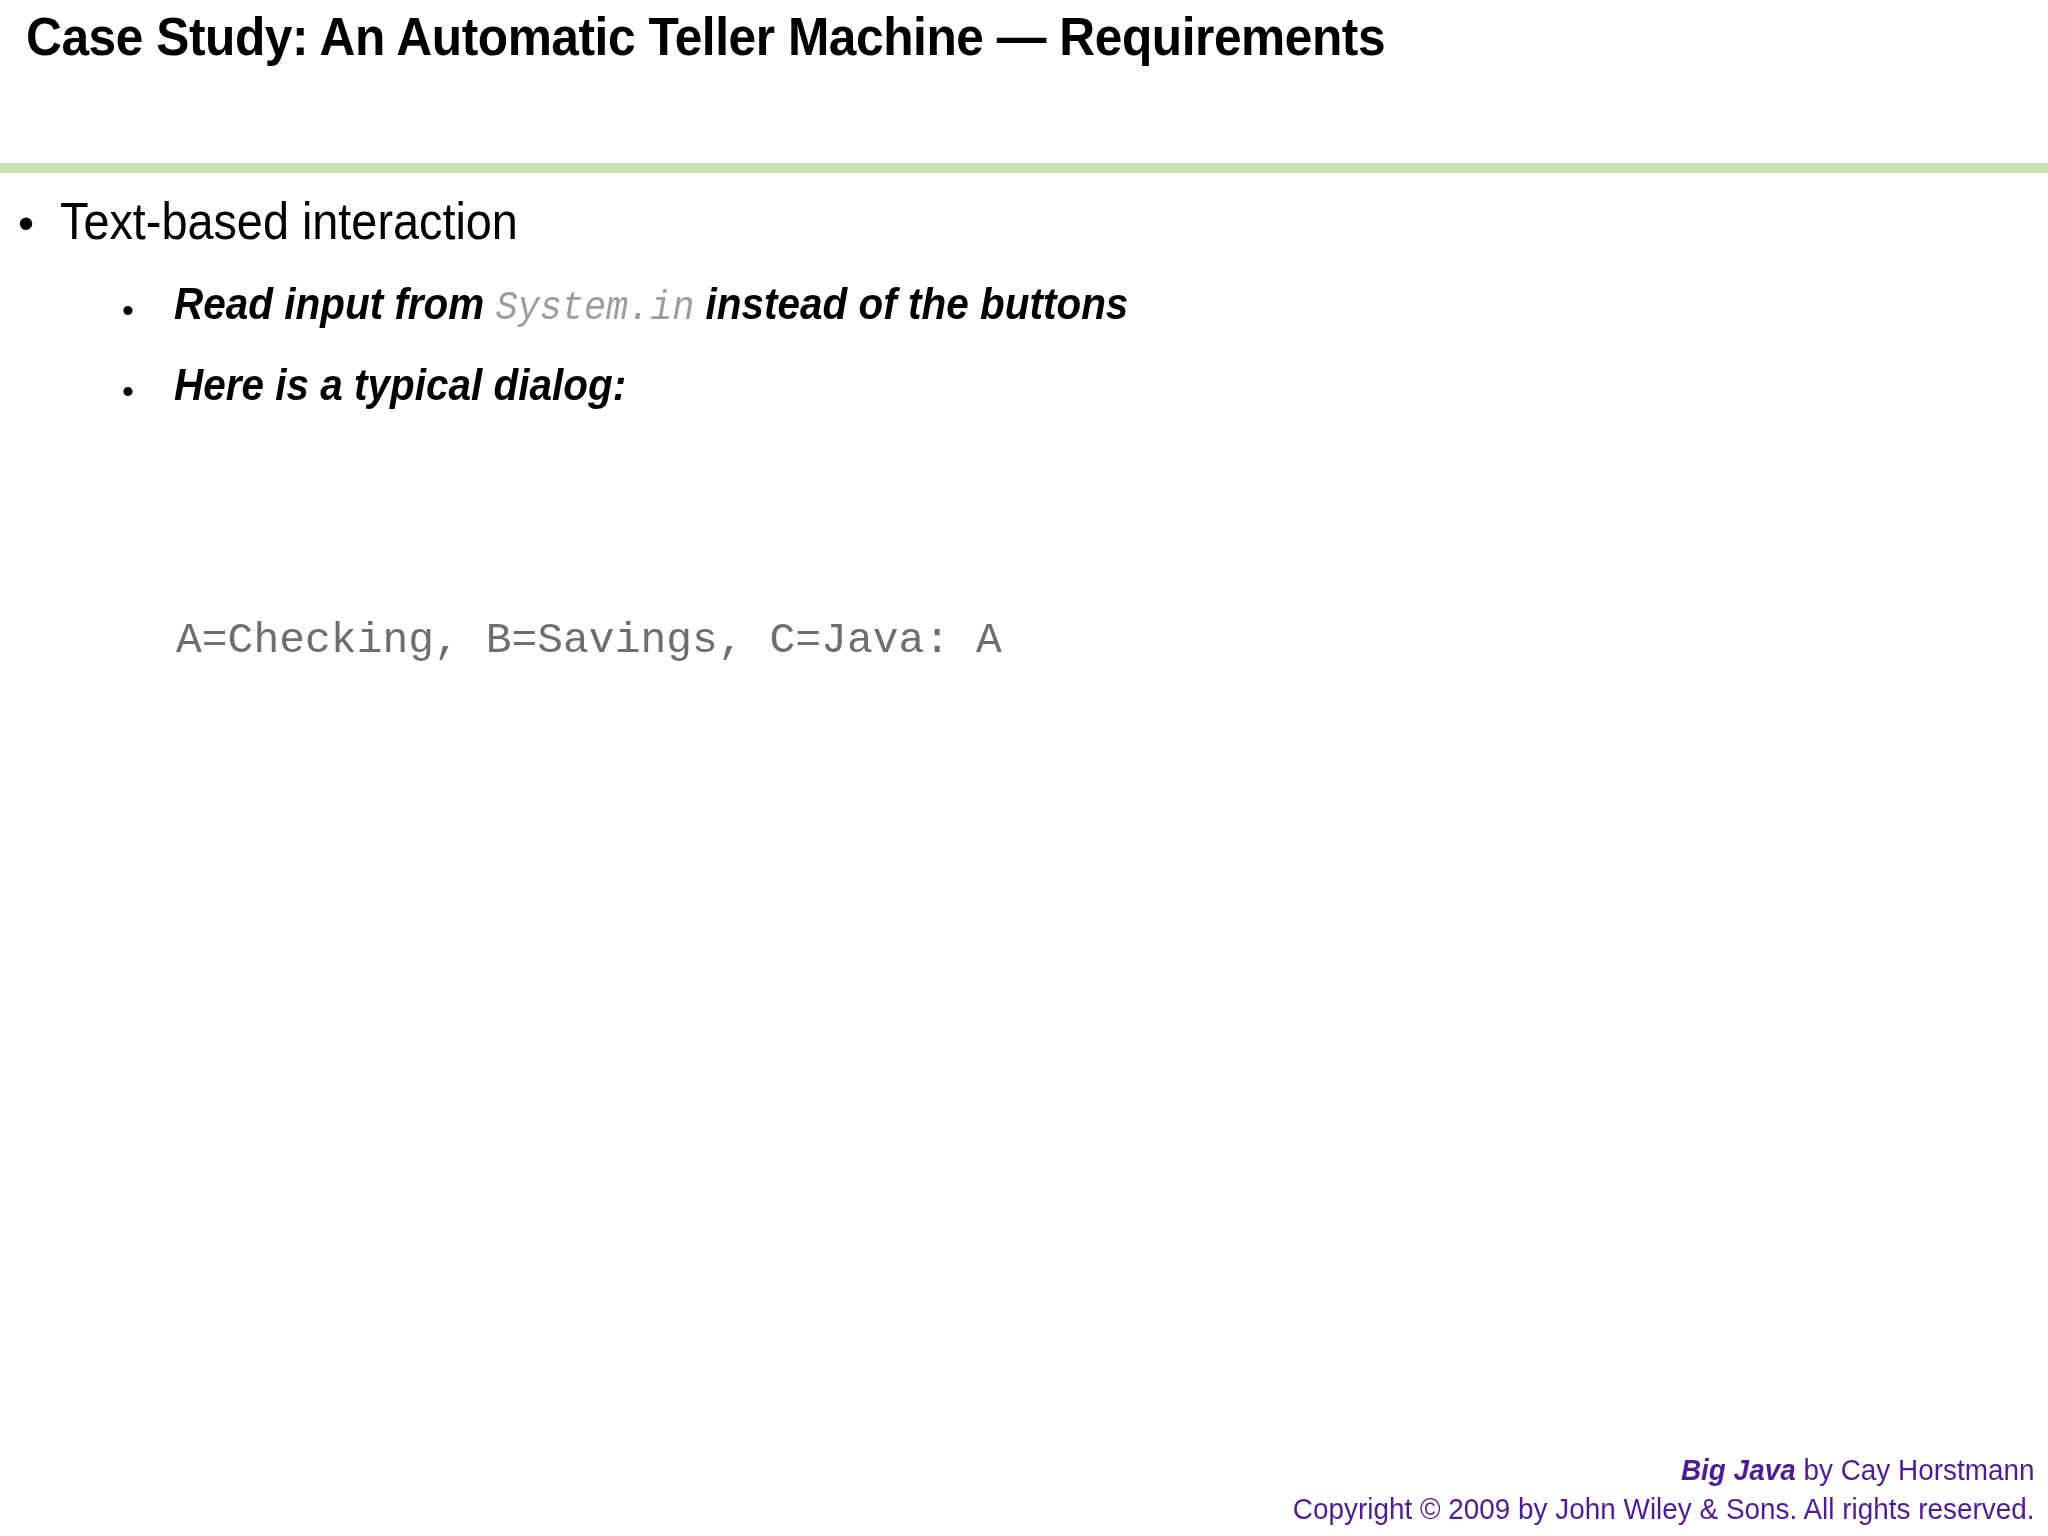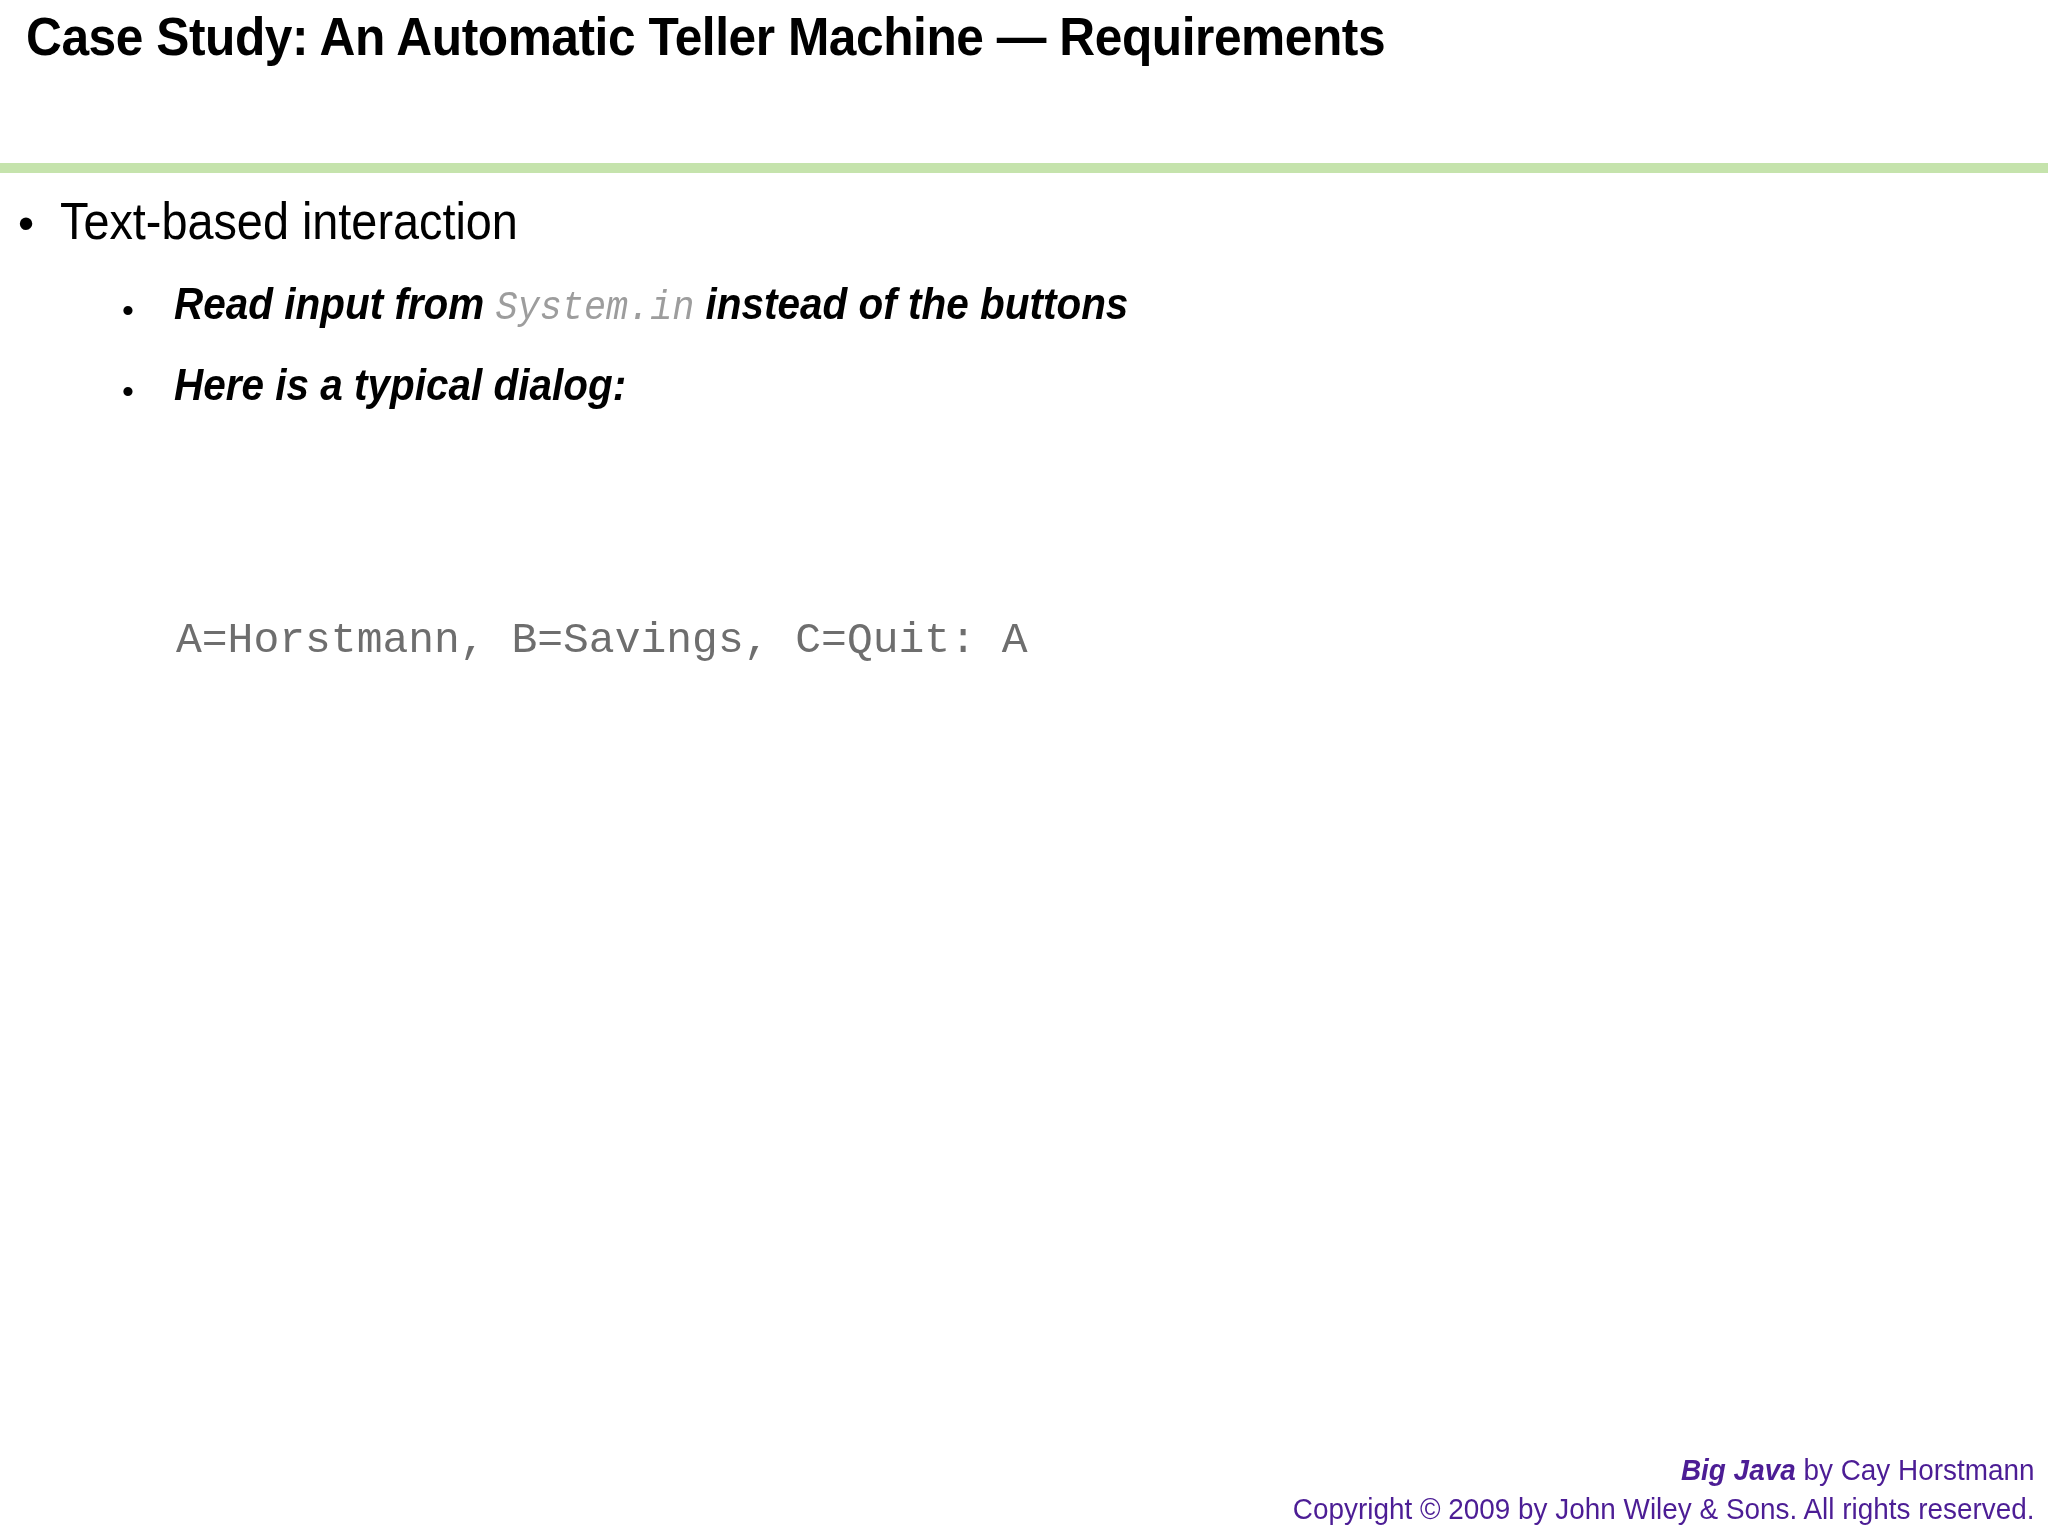--- a/index.html
+++ b/index.html
@@ -171,21 +171,21 @@
       <span class="bullet-mark">•</span>
       <span class="bullet-text"><span>Read input from </span><span class="code-inline">System.in</span><span> instead of the buttons</span></span>
     </div>
 
     <div class="bullet-row b2">
       <span class="bullet-mark">•</span>
       <span class="bullet-text">Here is a typical dialog:</span>
     </div>
 
     <div id="dialog-block">
-      <span class="code-line">A=Horstmann, B=Savings, C=Quit: A</span>
+      <span class="code-line">A=Checking, B=Savings, C=Java: A</span>
       
       
     </div>
 
   </div>
 
   <div id="slide-footer">
     <div id="footer-attribution"><span class="book-title">Big Java</span><span> by Cay Horstmann</span></div>
     <div id="footer-copyright">Copyright © 2009 by John Wiley &amp; Sons.  All rights reserved.</div>
   </div>

